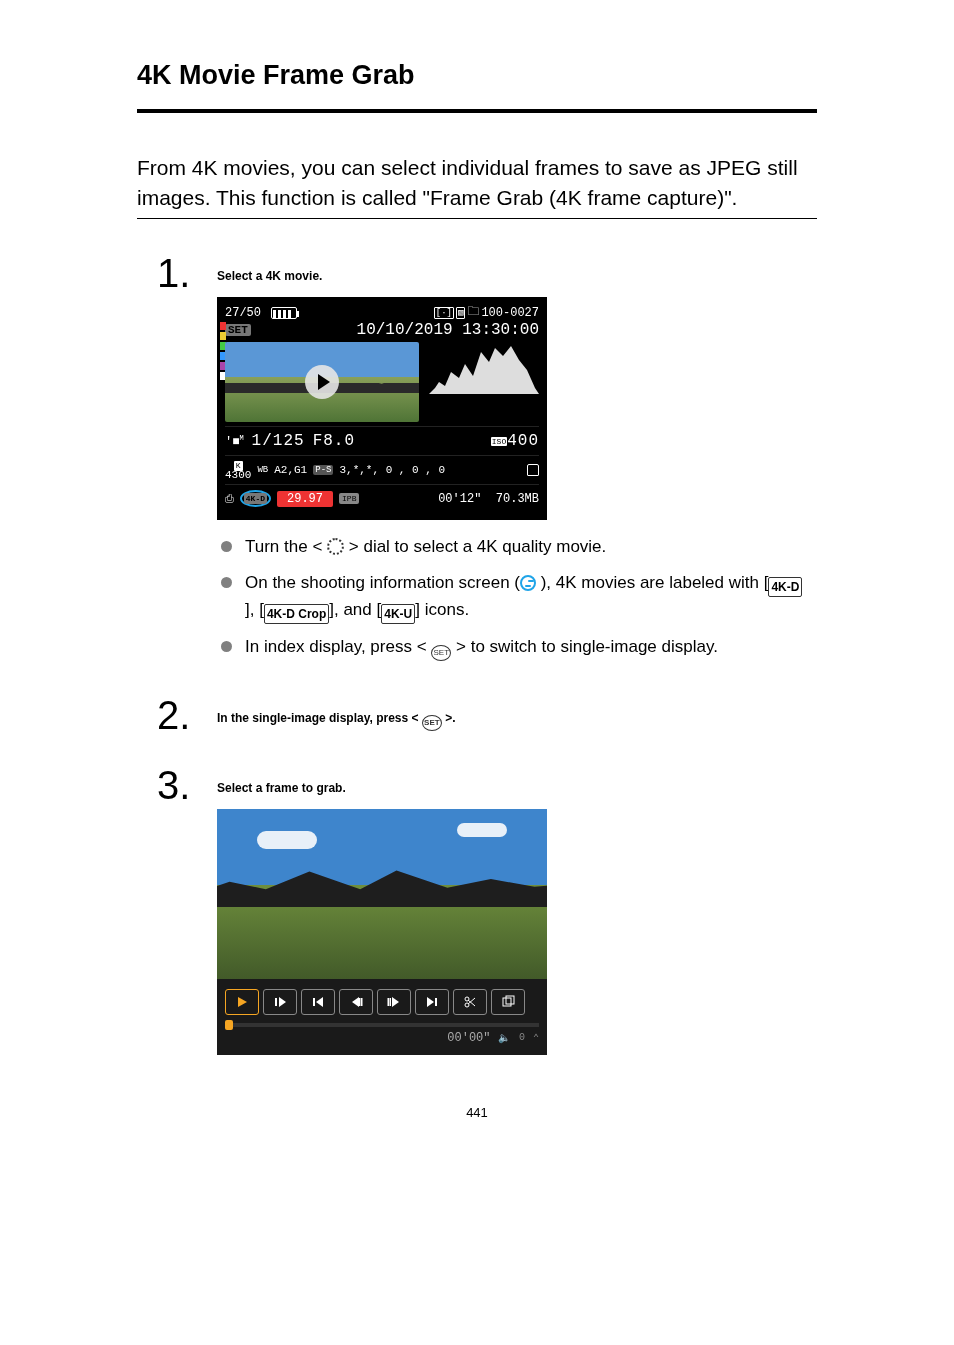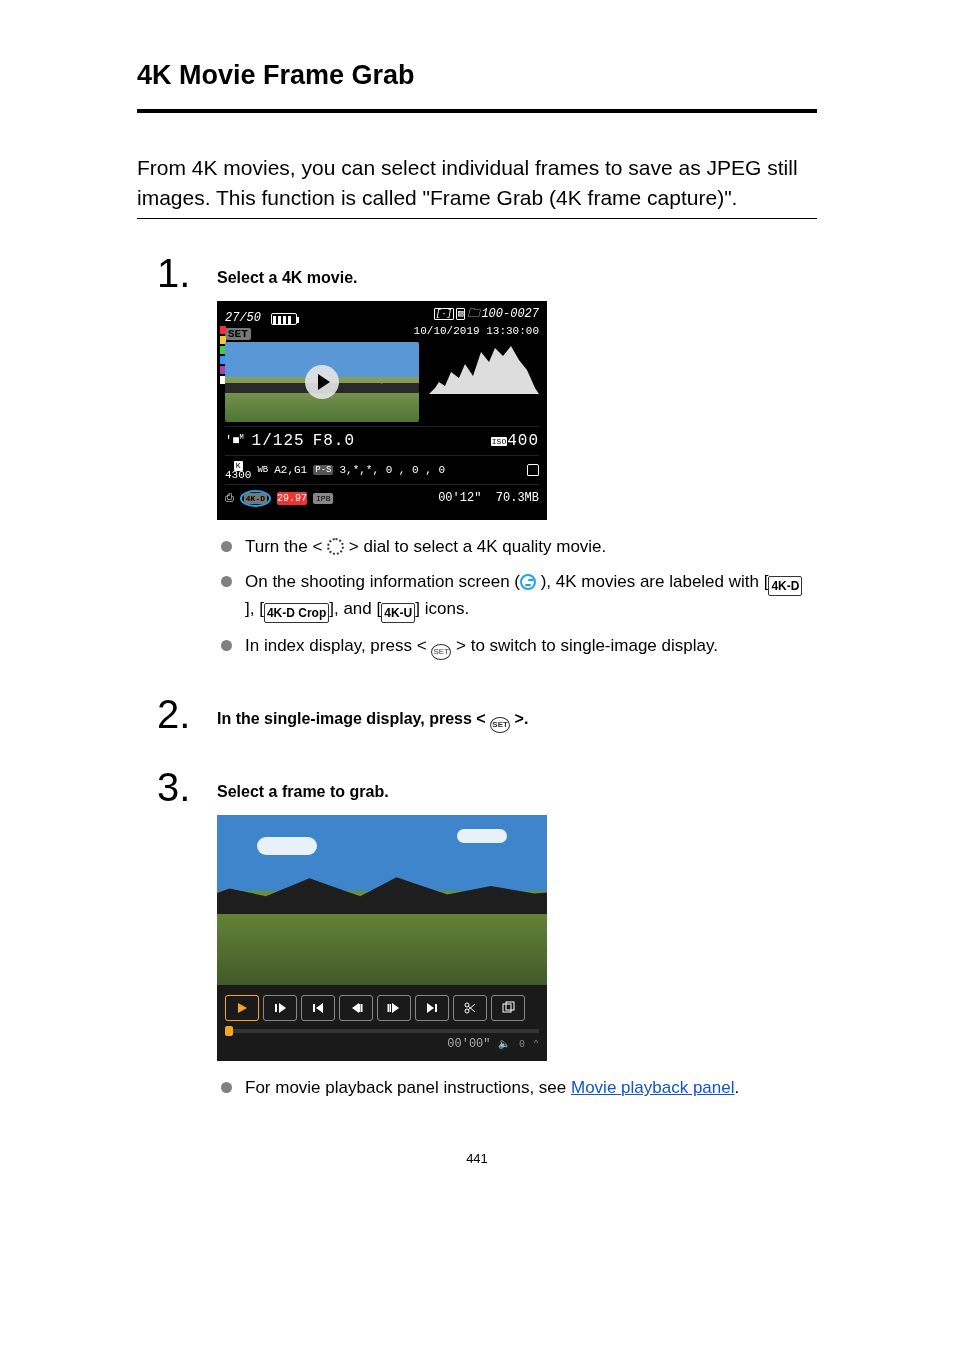--- a/index.html
+++ b/index.html
@@ -43,21 +43,21 @@
     margin: 0 0 50px 0;
   }
   .step-number {
     position: absolute;
     left: -60px;
     top: -18px;
     font-size: 40px;
     font-weight: normal;
   }
   .step-title {
-    font-size: 16px;
+    font-size: 12px;
     font-weight: bold;
     margin: 0 0 14px 0;
   }
   .bullets {
     list-style: none;
     padding: 0;
     margin: 14px 0 0 0;
   }
   .bullets li {
     position: relative;
@@ -81,28 +81,28 @@
   
   .cam1 {
     width: 330px;
     background: #000;
     color: #fff;
     font-family: "Courier New", monospace;
     font-size: 12px;
     position: relative;
     padding: 8px;
   }
-  .cam1 .row1 { display:flex; justify-content:space-between; align-items:flex-end; height:16px;font-style:italic;}
+  .cam1 .row1 { display:flex; justify-content:space-between; align-items:center; height:16px;}
   .cam1 .batt {
     display:inline-block; width:26px; height:12px; border:1px solid #fff; border-radius:2px;
     position:relative; margin-left:10px;
   }
   .cam1 .batt::after{content:''; position:absolute; right:-3px; top:3px; width:2px; height:6px; background:#fff;}
   .cam1 .batt i{display:inline-block;width:3px;height:8px;background:#fff;margin:2px 1px 0 1px;}
-  .cam1 .right-top{ text-align:right; line-height:1.2; font-size:11px;}
+  .cam1 .right-top{ text-align:right; line-height:1.2; font-size:16px;}
   .cam1 .icons-top{display:inline-flex;gap:2px;align-items:center;font-size:12px;}
   .cam1 .small-ic{display:inline-block;border:1px solid #fff;font-size:9px;padding:0 1px;line-height:10px;border-radius:1px;}
   .cam1 .setbox{display:inline-block;background:#777;color:#000;font-weight:bold;border-radius:2px;padding:0 3px;font-size:11px;margin-top:3px;}
   .cam1 .media-area{margin-top:2px;display:flex;gap:10px;}
   .cam1 .histo{width:110px;height:52px;position:relative;}
   .cam1 .histo svg{width:100%;height:100%;}
   .cam1 .thumb{flex:1;height:80px;background:linear-gradient(#5a97d6 0%,#5a97d6 44%, #89a059 44%, #4f7436 100%);border-radius:2px;position:relative;overflow:hidden;}
   .cam1 .thumb .mtn{position:absolute;bottom:36%;left:-5%;width:110%;height:30%;
      background:linear-gradient(transparent 0, transparent 60%, #2a2a2a 60%);
      clip-path: polygon(0 60%,10% 45%,18% 55%,32% 20%,50% 55%,62% 25%,78% 60%,88% 30%,100% 55%,100% 100%,0 100%);}
@@ -117,21 +117,21 @@
   .cam1 .big{font-size:16px;letter-spacing:1px;}
   .cam1 .isoT{margin-left:auto;text-align:right;}
   .cam1 .isoT .iso{font-size:8px;background:#fff;color:#000;padding:0 1px;border-radius:1px;display:inline-block;vertical-align:1px;}
   .cam1 .row-k{border-top:1px solid #222;padding:5px 0;display:flex;align-items:center;gap:6px;font-size:11px;}
   .cam1 .k-badge{background:#fff;color:#000;font-size:8px;padding:0 2px;border-radius:1px;line-height:10px;}
   .cam1 .pcs{background:#555;color:#fff;font-size:9px;padding:0 2px;border-radius:2px;}
   .cam1 .card-ic{margin-left:auto;display:inline-block;width:12px;height:12px;border:1px solid #fff;border-radius:2px 2px 1px 1px;}
   .cam1 .row-b{border-top:1px solid #222;padding:5px 0;display:flex;align-items:center;gap:6px;font-size:11px;}
   .cam1 .circ4k{border:2px solid #1fa4e8;border-radius:50%;padding:1px 2px;display:inline-flex;align-items:center;}
   .cam1 .b4k{background:#777;color:#000;font-size:8px;font-weight:bold;padding:1px 2px;border-radius:3px;}
-  .cam1 .badge2{background:#e33;color:#fff;font-size:10px;padding:1px 0;border-radius:2px;}
+  .cam1 .badge2{background:#e33;color:#fff;font-size:12px;padding:1px 10px;border-radius:2px;}
   .cam1 .badgeW{background:#888;color:#000;font-size:8px;padding:1px 3px;border-radius:2px;}
   .cam1 .right-b{margin-left:auto;font-size:12px;}
 
   
   .dial-ic, .info-ic, .set-ic, .i4k {display:inline-block;vertical-align:-3px;}
   .dial-ic{width:17px;height:17px;border:2px dotted #333;border-radius:50%;}
   .info-ic{width:16px;height:16px;border:2px solid #1fa4e8;border-radius:50%;position:relative;}
   .info-ic::after{content:'';position:absolute;left:3px;top:8px;width:6px;height:2px;background:#1fa4e8;border-radius:1px;box-shadow:3px -5px 0 #1fa4e8;}
   .set-ic{width:20px;height:16px;border:1.5px solid #333;border-radius:50%;font-size:8px;text-align:center;line-height:14px;color:#333;}
   .set-ic::after{content:'SET';}
@@ -341,22 +341,19 @@
           <div class="time-r">
             <span>00'00"</span>
             <span class="vol">🔈</span>
             <span class="vol">0</span>
             <span class="vol">⌃</span>
           </div>
         </div>
       </div>
 
       <ul class="bullets">
-        <li>
-          <span>For movie playback panel instructions, see </span><a href="#" class="link">Movie playback panel</a><span>.</span>
-        </li>
       </ul>
     </div>
 
   </div>
 
   <div class="pagenum">441</div>
 </div>
 
 </body></html>

